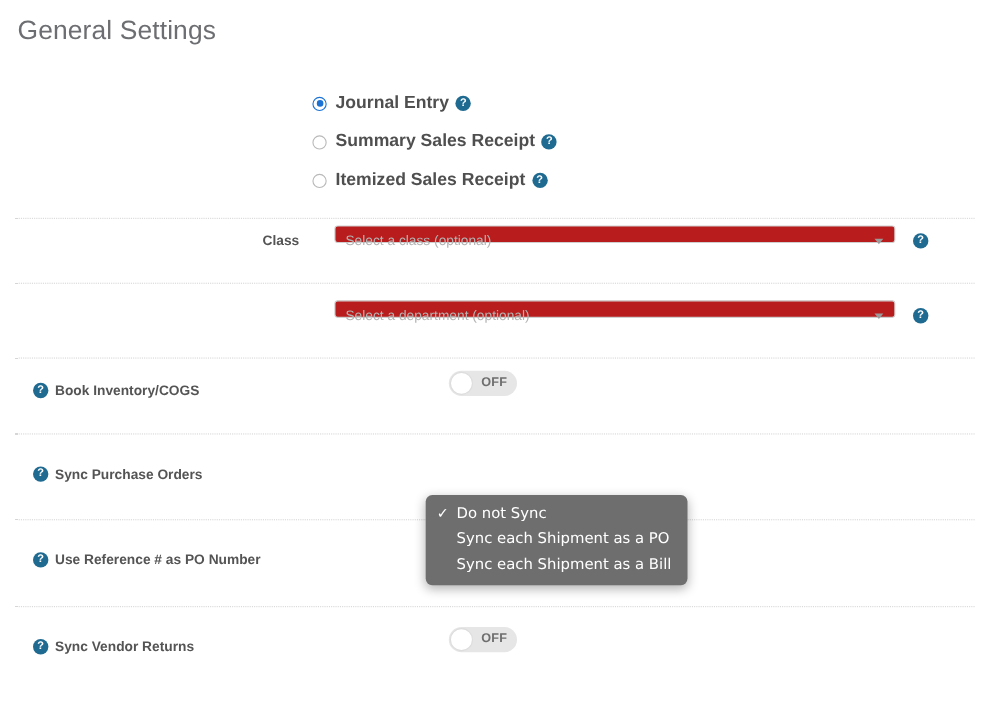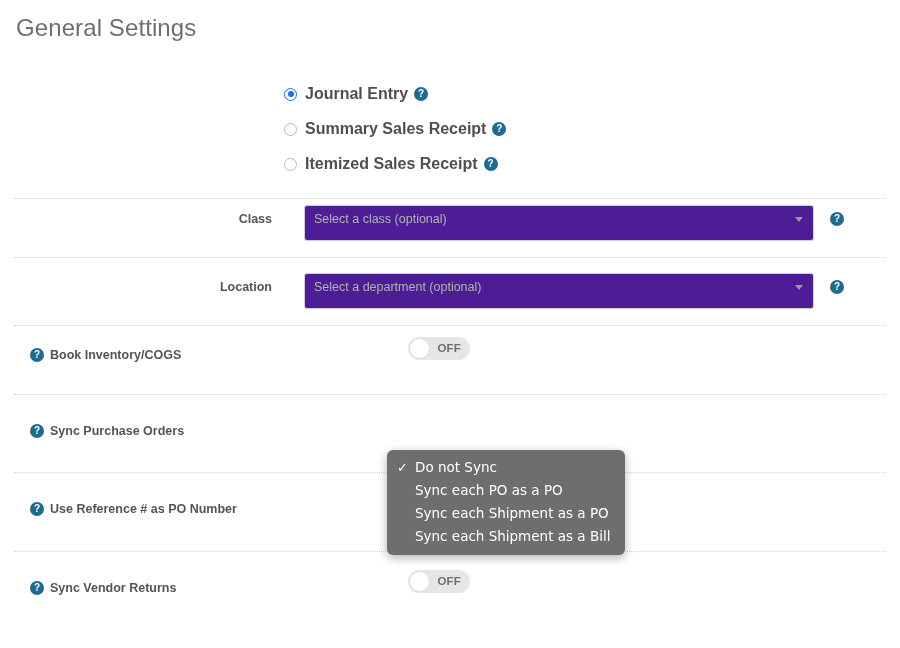--- a/index.html
+++ b/index.html
@@ -134,24 +134,24 @@
     font-weight: bold;
     color: #4f4f4f;
     margin-right: 6px;
   }
 
   
   .select {
     position: absolute;
     left: 304px;
     width: 510px;
-    height: 36px;
+    height: 16px;
     border: 1px solid #cfcfcf;
     border-radius: 3px;
-    background: #4c1d95;
+    background: #b91c1c;
     box-sizing: border-box;
   }
   .select .value {
     position: absolute;
     left: 9px;
     top: 0;
     line-height: 26px;
     font-size: 12.5px;
     color: #b3b3b3;
     white-space: nowrap;
@@ -270,21 +270,20 @@
     <div class="label-right" style="top:22px;">Class</div>
     <div class="select" style="top:15px;">
       <span class="value">Select a class (optional)</span>
       <span class="caret"></span>
     </div>
     <span class="help select-help" style="top:22px;">?</span>
     <div class="divider" style="top:67px;"></div>
   </div>
 
   <div class="row" style="height:68px;">
-    <div class="label-right" style="top:23px;">Location</div>
     <div class="select" style="top:16px;padding-left:16px;">
       <span class="value">Select a department (optional)</span>
       <span class="caret"></span>
     </div>
     <span class="help select-help" style="top:23px;">?</span>
     <div class="divider" style="top:68px;"></div>
   </div>
 
   <div class="row" style="height:69px;">
     <div class="label-left" style="top:23px;">
@@ -326,21 +325,18 @@
   </div>
 
 </div>
 
 <div class="popup">
   <div class="popup-item">
     <span class="tick">✓</span>
     <span>Do not Sync</span>
   </div>
   <div class="popup-item">
-    <span>Sync each PO as a PO</span>
-  </div>
-  <div class="popup-item">
     <span>Sync each Shipment as a PO</span>
   </div>
   <div class="popup-item">
     <span>Sync each Shipment as a Bill</span>
   </div>
 </div>
 
 </body></html>

